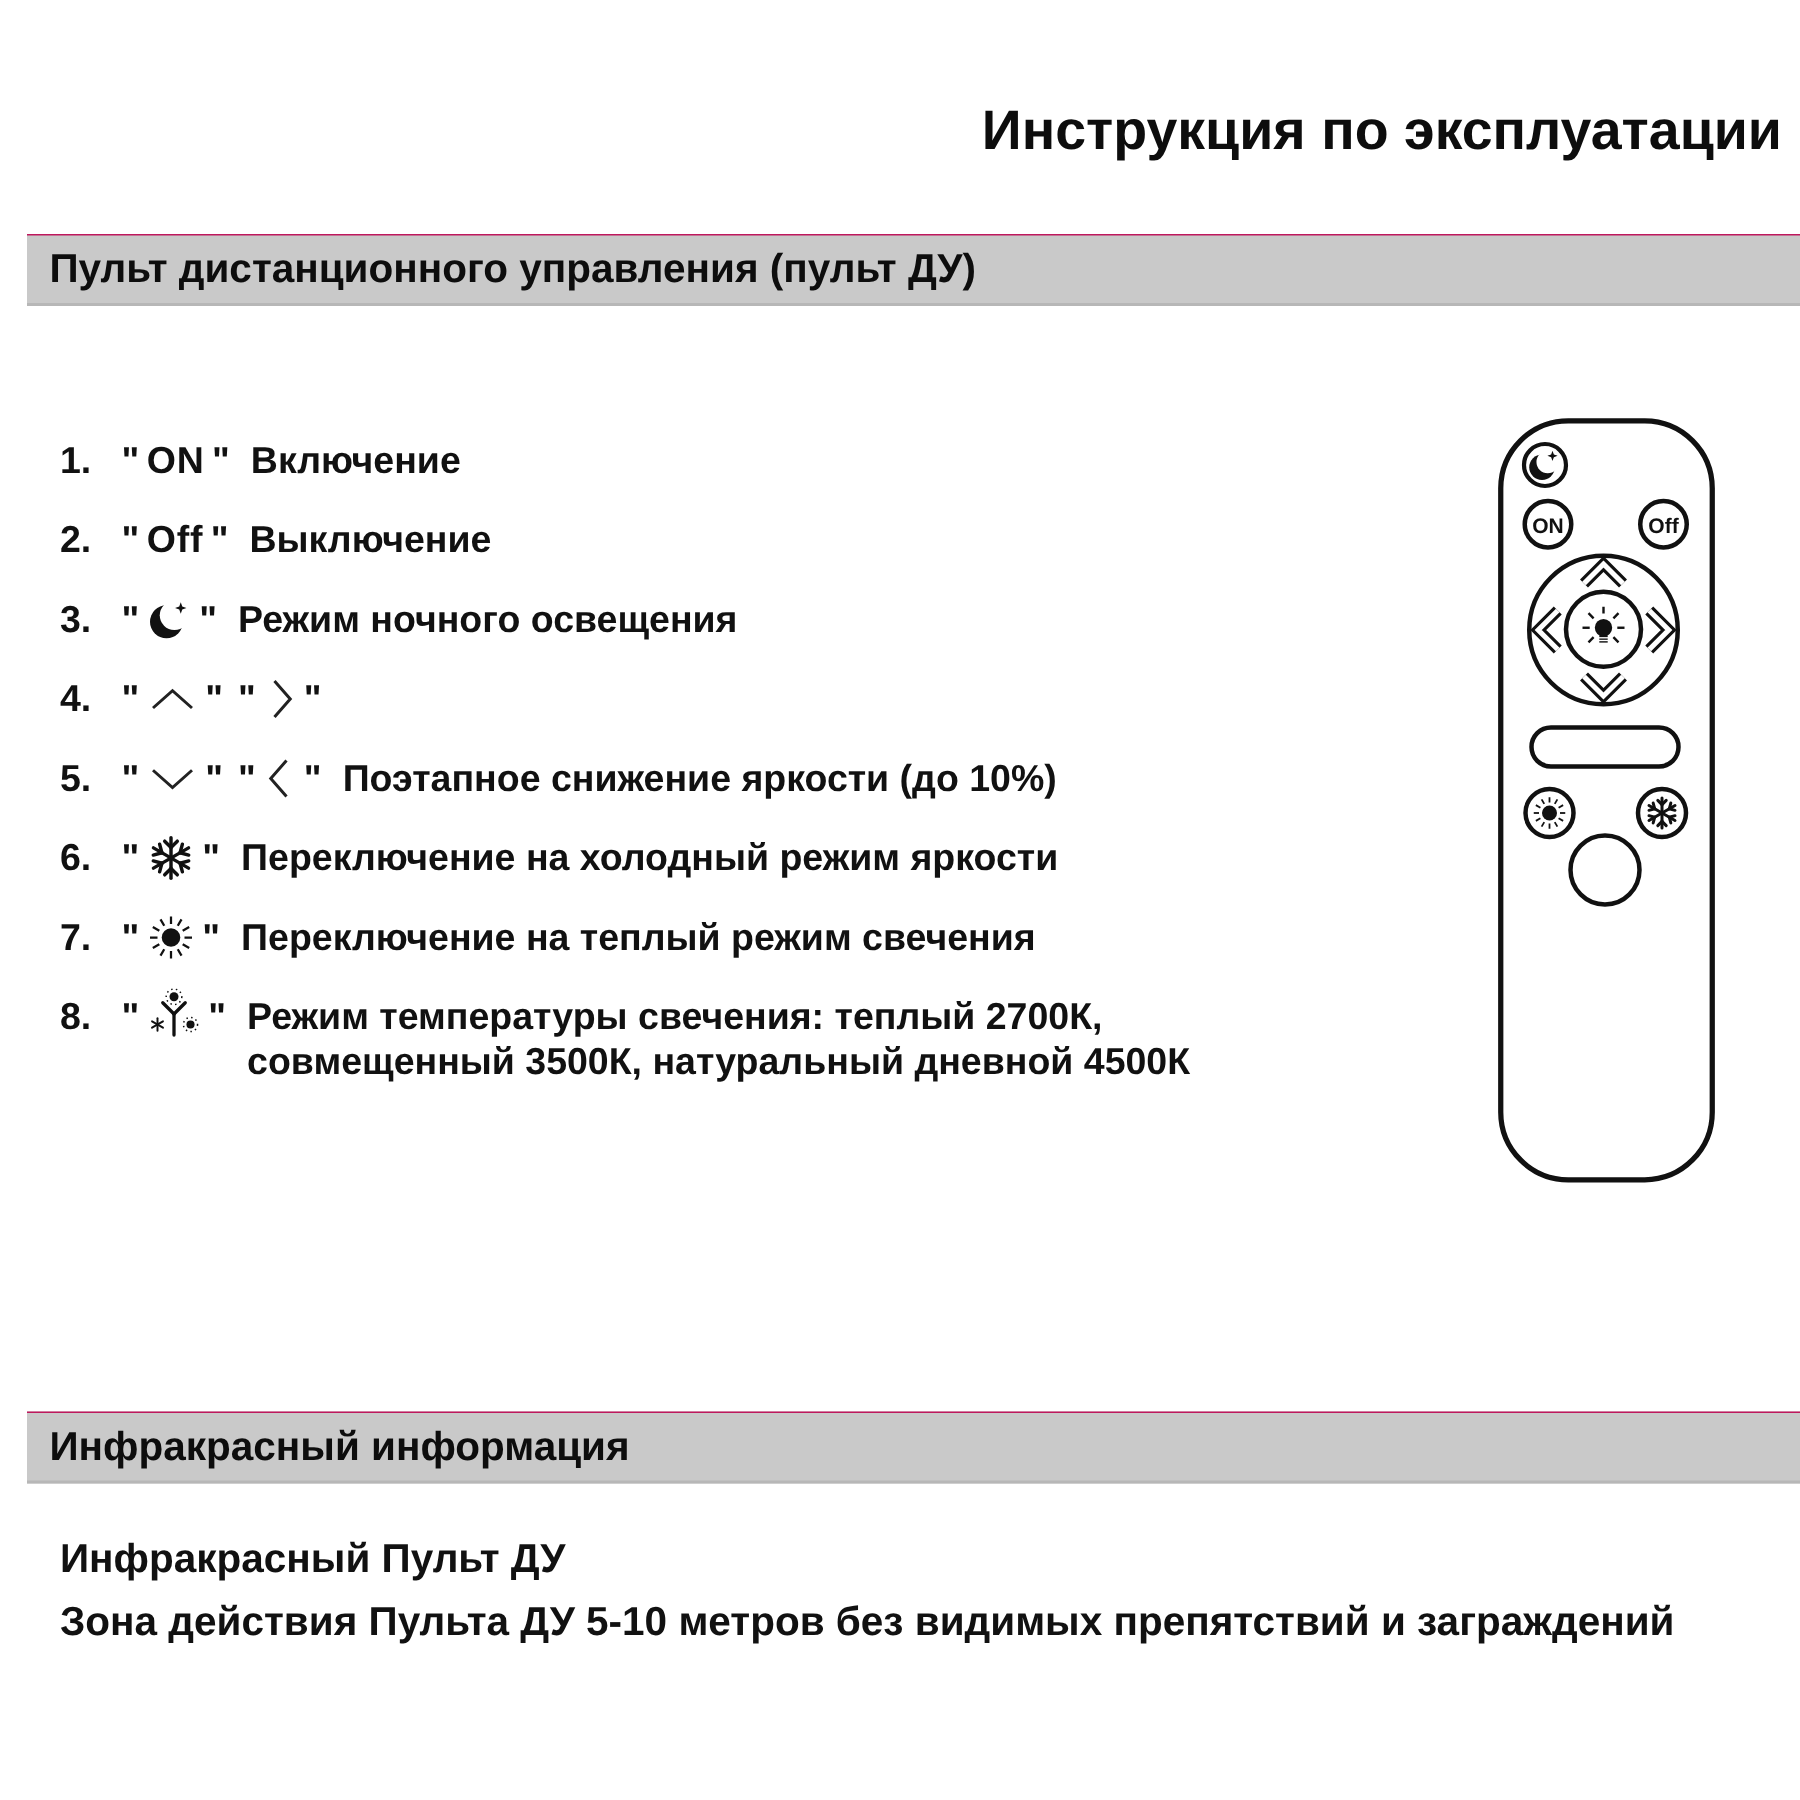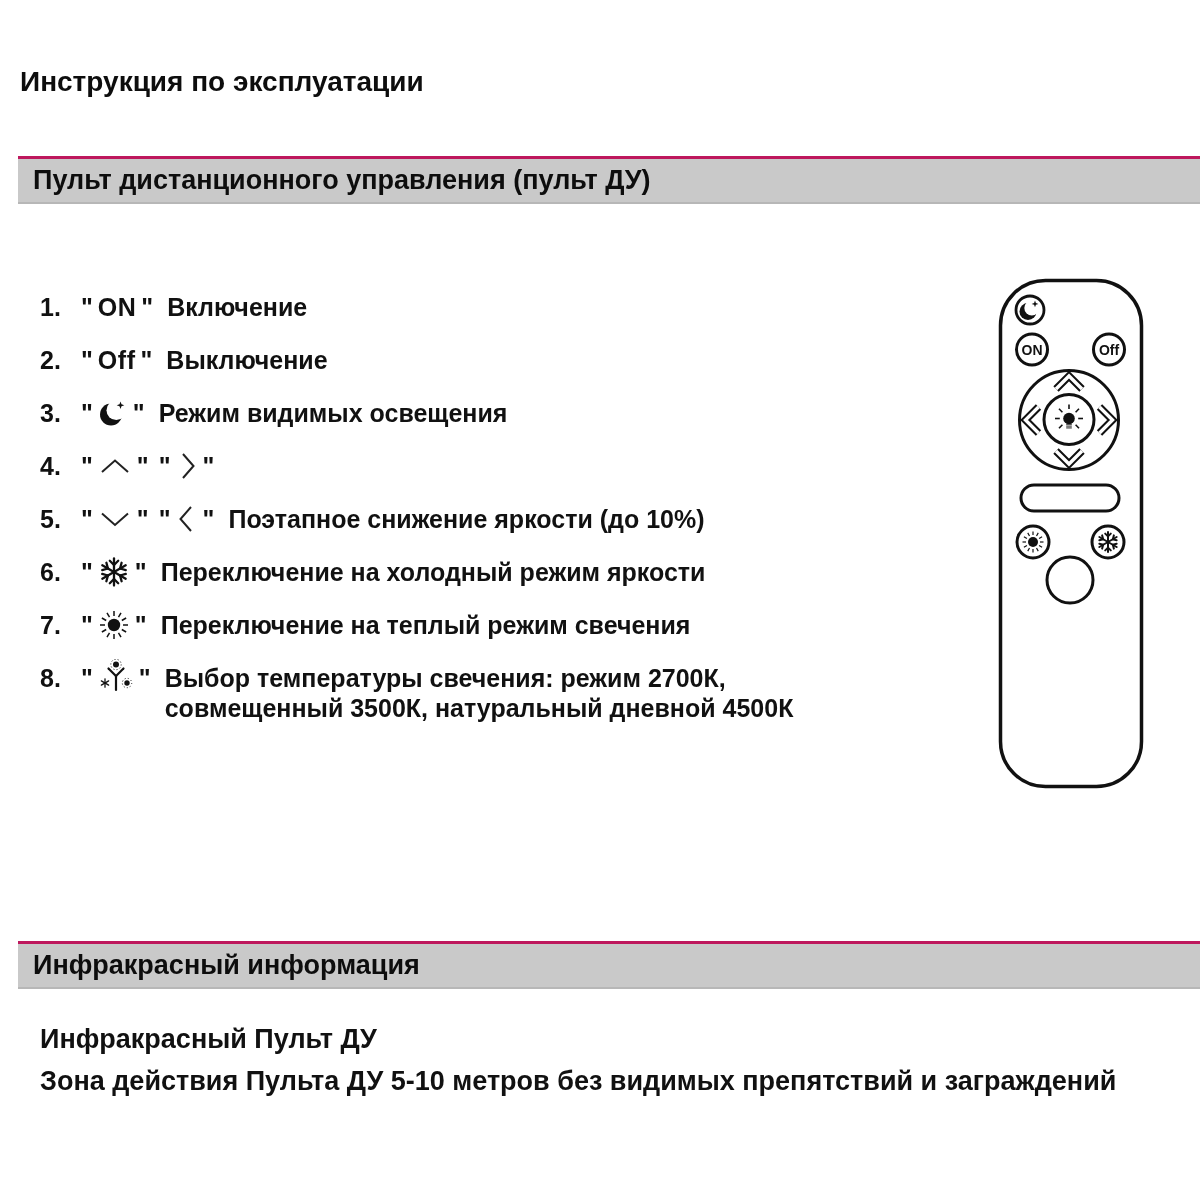--- a/index.html
+++ b/index.html
@@ -1,21 +1,21 @@
 <!DOCTYPE html>
 <html><head>
 <meta charset="utf-8">
 <style>
   html,body{margin:0;padding:0}
   body{width:1200px;height:1200px;background:#fff;position:relative;overflow:hidden;
        font-family:"Liberation Sans",sans-serif;font-weight:bold;color:#111}
-  .title{position:absolute;top:66px;left:20px;right:12px;text-align:left;font-size:28px;
+  .title{position:absolute;top:66px;left:20px;right:12px;text-align:right;font-size:37px;
          font-weight:bold;color:#0d0d0d}
   .bar{position:absolute;left:18px;right:0;height:48px;background:#c9c9c9;
-       border-top:3px solid #be185d;border-bottom:2px solid #b7b7b7;
+       border-top:1px solid #be185d;border-bottom:2px solid #b7b7b7;
        display:flex;align-items:center;padding-left:15px;box-sizing:border-box;
        font-size:27px;color:#0d0d0d}
   #bar1{top:156px}
   #bar2{top:941px}
   .list{position:absolute;left:40px;top:292px;width:930px;margin:0;padding:0;list-style:none}
   .item{display:flex;align-items:flex-start;margin-bottom:23px;font-size:25px;line-height:30px}
   .num{width:36px;flex:none}
   .syms{display:flex;align-items:center;flex:none;height:30px}
   .q{margin:0 5px}
   .sym-ic{display:flex;align-items:center;justify-content:center;height:30px}
@@ -65,21 +65,21 @@
         <span class="sym-ic">
           <svg width="30" height="30" viewBox="0 0 30 30">
             <circle cx="13" cy="16.5" r="11" fill="#111"></circle>
             <circle cx="18.3" cy="12.2" r="9.8" fill="#fff"></circle>
             <path d="M22.5,3.5 L23.5,6.3 L26.3,7.3 L23.5,8.3 L22.5,11.1 L21.5,8.3 L18.7,7.3 L21.5,6.3 Z" fill="#111"></path>
           </svg>
         </span>
         <span class="q">"</span>
       </span>
       <span class="txt">
-        <div>Режим видимых освещения</div>
+        <div>Режим ночного освещения</div>
       </span>
     </li>
     <li class="item">
       <span class="num">4.</span>
       <span class="syms">
         <span class="q">"</span>
         <span class="sym-ic">
           <svg width="34" height="30" viewBox="0 0 34 30">
             <polyline points="4,21 17,9.5 30,21" fill="none" stroke="#222" stroke-width="2"></polyline>
           </svg>
@@ -212,21 +212,21 @@
                 <line x1="7" y1="19.8" x2="7" y2="28.2"></line>
               </g>
             </g>
             <circle cx="29" cy="24" r="2.7" fill="#111"></circle>
             <circle cx="29" cy="24" r="4.7" fill="none" stroke="#111" stroke-width="1" stroke-dasharray="1 2.2"></circle>
           </svg>
         </span>
         <span class="q">"</span>
       </span>
       <span class="txt">
-        <div>Выбор температуры свечения: режим 2700К,</div>
+        <div>Режим температуры свечения: теплый 2700К,</div>
         <div>совмещенный 3500К, натуральный дневной 4500К</div>
       </span>
     </li>
   </ol>
 
 <div class="remote">
   <svg width="146" height="511" viewBox="0 0 146 511">
     <rect x="2.5" y="2.5" width="141" height="506" rx="45" fill="#fff" stroke="#111" stroke-width="3.5"></rect>
 
     <g>

